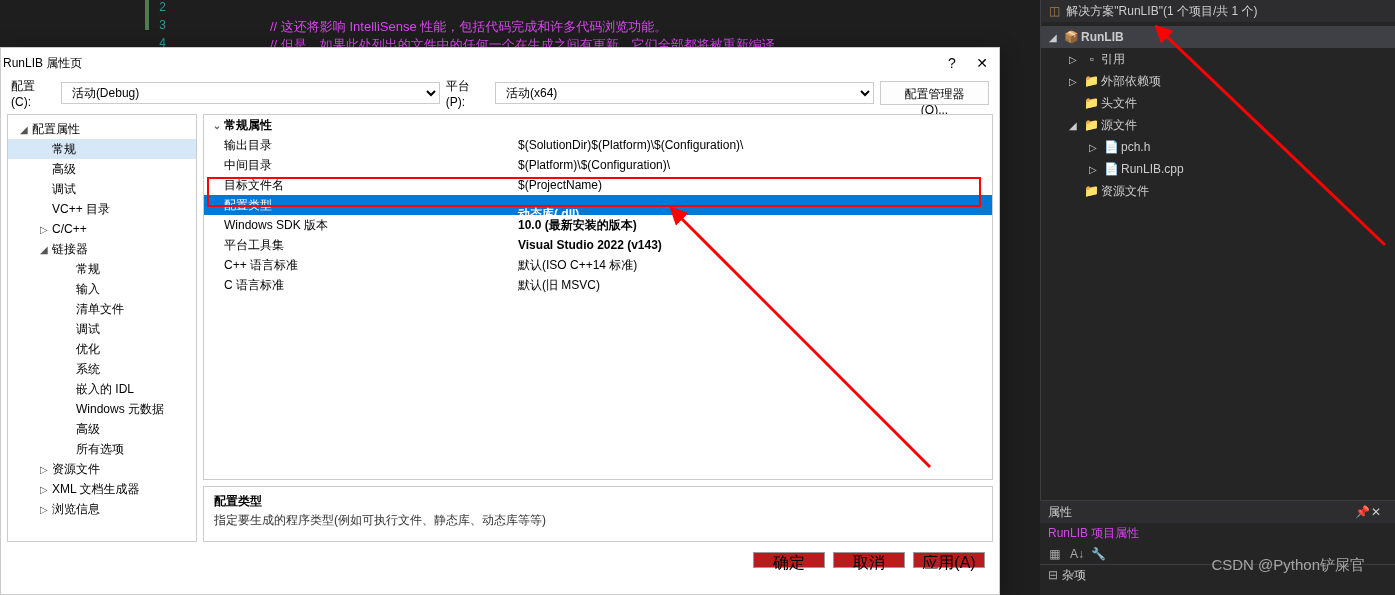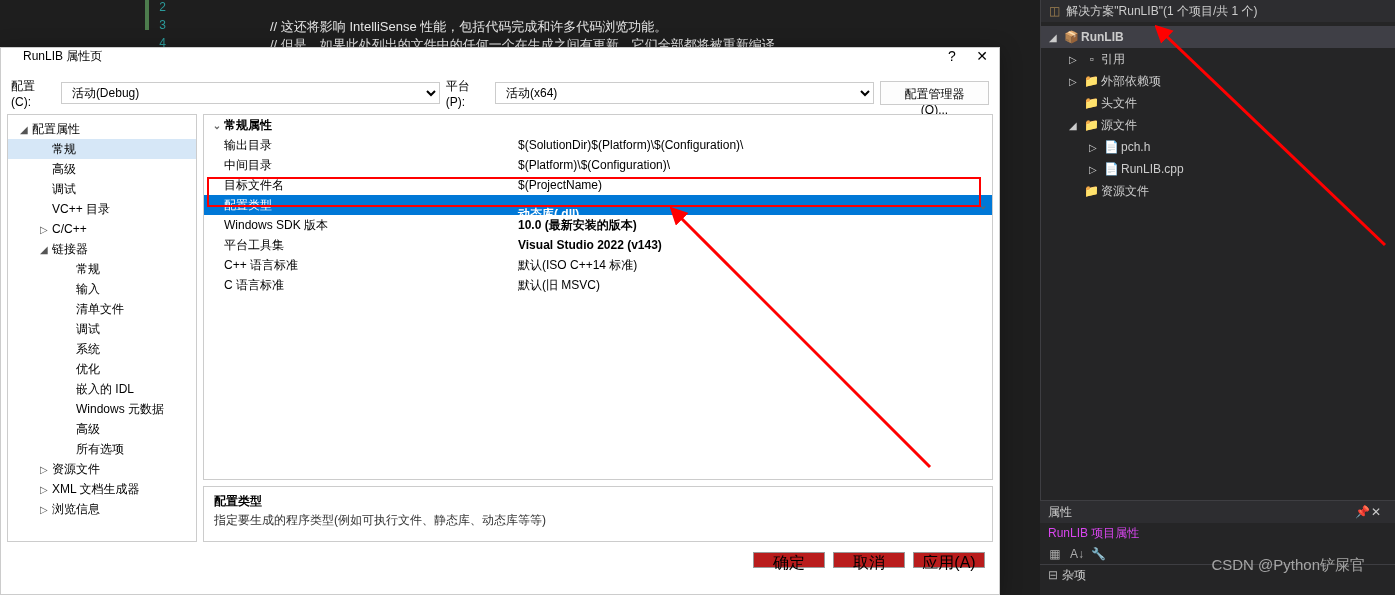--- a/index.html
+++ b/index.html
@@ -3,27 +3,27 @@
 <meta charset="utf-8">
 <style>
 * { box-sizing: border-box; margin: 0; padding: 0; font-family: "Microsoft YaHei", "Segoe UI", sans-serif; }
 body { width: 1395px; height: 595px; background: #2d2d30; color: #ccc; font-size: 12px; overflow: hidden; position: relative; }
 
 
 .code-area { position: absolute; top: 0; left: 0; width: 1040px; height: 595px; background: #1e1e1e; }
 .gutter { position: absolute; left: 150px; top: 0; width: 20px; }
 .gutter div { height: 18px; color: #2b9999; font-size: 12px; text-align: right; padding-right: 4px; }
 .code-lines { position: absolute; left: 270px; top: 0; }
-.code-lines div { height: 18px; color: #e5e5e5; font-size: 13px; white-space: pre; }
+.code-lines div { height: 18px; color: #d946ef; font-size: 13px; white-space: pre; }
 .minimap { position: absolute; left: 0; top: 0; width: 150px; height: 50px; background: #1e1e1e; }
 .minimap-bar { position: absolute; left: 145px; top: 0; width: 4px; height: 30px; background: #4d7c4d; }
 
 
 .dialog { position: absolute; left: 0; top: 47px; width: 1000px; height: 548px; background: #fff; border: 1px solid #ccc; box-shadow: 0 4px 20px rgba(0,0,0,0.3); color: #000; }
-.dialog-title { height: 30px; display: flex; padding: 0 2px; font-size: 12px; margin-left: 20px; }
+.dialog-title { height: 30px; display: flex; align-items: center; padding: 0 2px; font-size: 12px; }
 .dialog-title .spacer { flex: 1; }
 .dialog-title .help { width: 30px; text-align: center; cursor: pointer; font-size: 14px; }
 .dialog-title .close { width: 30px; text-align: center; cursor: pointer; font-size: 14px; }
 
 .dialog-toolbar { height: 30px; display: flex; align-items: center; padding: 0 10px; gap: 6px; border-bottom: 0; }
 .dialog-toolbar label { font-size: 12px; }
 .dialog-toolbar select, .dialog-toolbar .combo { height: 22px; border: 1px solid #ccc; padding: 0 6px; font-size: 12px; background: #fff; }
 .combo1 { width: 380px; }
 .combo2 { width: 380px; }
 .btn { height: 24px; padding: 4px 10px; border: 1px solid #ccc; background: #fdfdfd; font-size: 12px; cursor: pointer; }
@@ -164,25 +164,25 @@
         <div class="tree-item l3">
           <span class="tree-arrow"></span>
           <span>清单文件</span>
         </div>
         <div class="tree-item l3">
           <span class="tree-arrow"></span>
           <span>调试</span>
         </div>
         <div class="tree-item l3">
           <span class="tree-arrow"></span>
+          <span>优化</span>
+        </div>
+        <div class="tree-item l3">
+          <span class="tree-arrow"></span>
           <span>系统</span>
-        </div>
-        <div class="tree-item l3">
-          <span class="tree-arrow"></span>
-          <span>优化</span>
         </div>
         <div class="tree-item l3">
           <span class="tree-arrow"></span>
           <span>嵌入的 IDL</span>
         </div>
         <div class="tree-item l3">
           <span class="tree-arrow"></span>
           <span>Windows 元数据</span>
         </div>
         <div class="tree-item l3">

